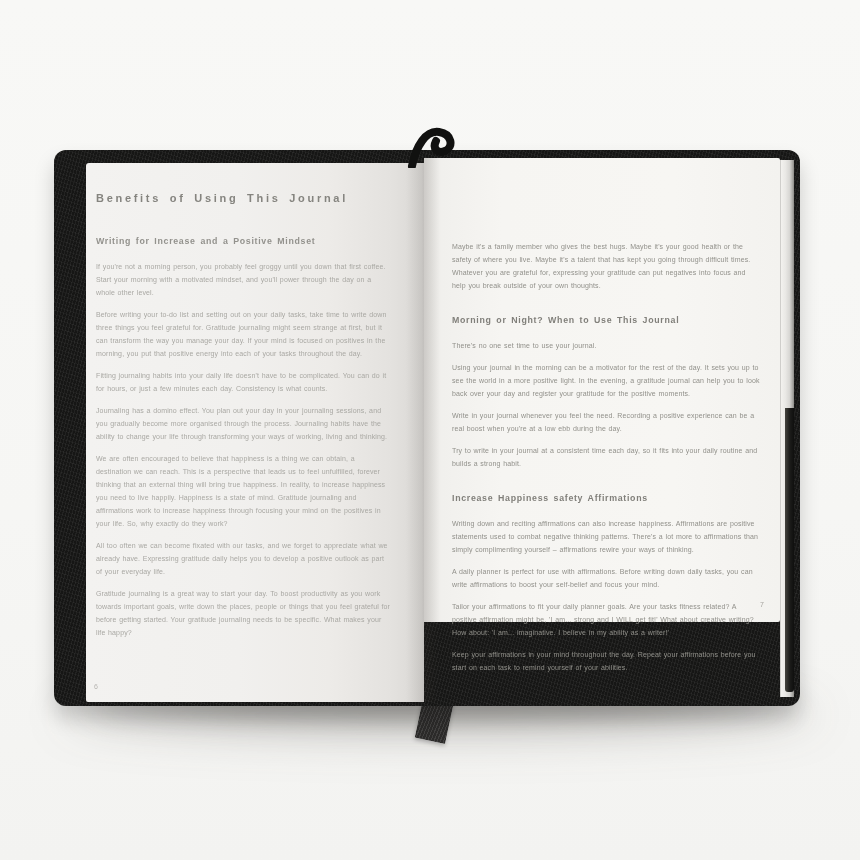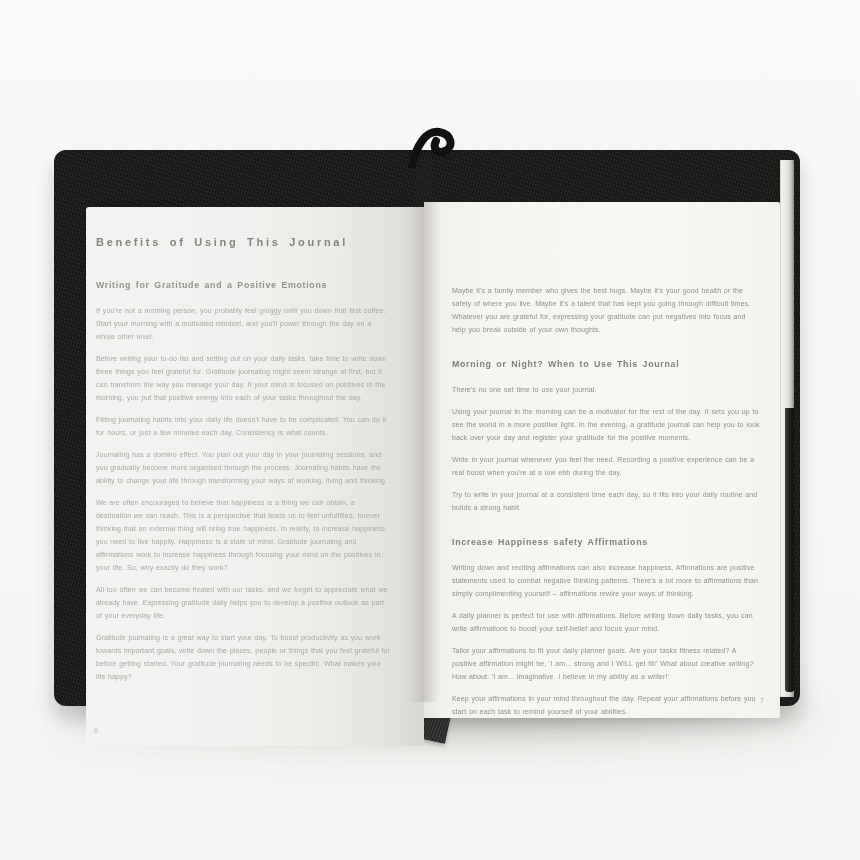--- a/index.html
+++ b/index.html
@@ -29,24 +29,24 @@
       repeating-linear-gradient(105deg, rgba(255,255,255,.055) 0 1px, rgba(0,0,0,0) 1px 3px),
       repeating-linear-gradient(18deg, rgba(255,255,255,.035) 0 1px, rgba(0,0,0,0) 1px 4px);}
   
   .page-stack{ position:absolute; left:726px; top:10px; width:14px; height:537px;
     background:linear-gradient(90deg,#f3f2ef 0%,#e9e8e5 35%,#d8d7d4 65%,#b2b1ad 85%,#8b8a86 100%);
     border-left:1px solid #cfcecb;}
   .ribbon-edge{ position:absolute; left:731px; top:258px; width:9px; height:284px;
     background:linear-gradient(90deg,#45443f 0%,#1c1c1a 55%,#0f0f0e 100%);
     border-radius:0 0 3px 3px;}
   
-  .page{ position:absolute;margin-top:44px; }
+  .page{ position:absolute; }
   .page.left{ left:32px; top:13px; width:338px; height:539px; border-radius:3px 0 0 2px;
     background:linear-gradient(90deg,#f3f2f0 0%,#f1f0ee 45%,#edebe8 72%,#e4e2df 90%,#d9d7d4 100%);}
-  .page.right{ left:370px; top:8px; width:356px; height:516px; border-radius:0 2px 2px 0;
+  .page.right{ left:370px; top:8px; width:356px; height:464px; border-radius:0 2px 2px 0;
     background:linear-gradient(90deg,#e8e6e3 0%,#f1f0ed 5%,#f6f5f2 22%,#f7f6f3 70%,#f3f2ef 100%);}
   .gutter-shade{ position:absolute; left:352px; top:8px; width:34px; height:544px; pointer-events:none;
     background:linear-gradient(90deg, rgba(0,0,0,0) 0%, rgba(55,50,45,.10) 45%, rgba(55,50,45,.15) 55%, rgba(0,0,0,0) 100%);}
   
   .ribbon-top{ position:absolute; left:406px; top:120px; width:66px; height:48px; z-index:3; }
   
   .text-col{ position:absolute; }
   .left-col{ left:10px; right:32px; top:28px; }
   .right-col{ left:28px; right:20px; top:82px; }
   .title{ font-size:11px; font-weight:bold; letter-spacing:2.7px; word-spacing:3px;
@@ -75,21 +75,21 @@
   <div class="ribbon-bottom"></div>
 
   <div class="book">
     <div class="cover-texture"></div>
     <div class="page-stack"></div>
     <div class="ribbon-edge"></div>
 
     <div class="page left">
       <div class="text-col left-col">
         <div class="title">Benefits of Using This Journal</div>
-        <div class="sec-h first">Writing for Gratitude and a Positive Emotions</div>
+        <div class="sec-h first">Writing for Increase and a Positive Mindset</div>
         <p>If you're not a morning person, you probably feel groggy until you down that first coffee. Start your morning with a motivated mindset, and you'll power through the day on a whole other level.</p>
         <p>Before writing your to-do list and setting out on your daily tasks, take time to write down three things you feel grateful for. Gratitude journaling might seem strange at first, but it can transform the way you manage your day. If your mind is focused on positives in the morning, you put that positive energy into each of your tasks throughout the day.</p>
         <p>Fitting journaling habits into your daily life doesn't have to be complicated. You can do it for hours, or just a few minutes each day. Consistency is what counts.</p>
         <p>Journaling has a domino effect. You plan out your day in your journaling sessions, and you gradually become more organised through the process. Journaling habits have the ability to change your life through transforming your ways of working, living and thinking.</p>
         <p>We are often encouraged to believe that happiness is a thing we can obtain, a destination we can reach. This is a perspective that leads us to feel unfulfilled, forever thinking that an external thing will bring true happiness. In reality, to increase happiness you need to live happily. Happiness is a state of mind. Gratitude journaling and affirmations work to increase happiness through focusing your mind on the positives in your life. So, why exactly do they work?</p>
         <p>All too often we can become fixated with our tasks, and we forget to appreciate what we already have. Expressing gratitude daily helps you to develop a positive outlook as part of your everyday life.</p>
         <p>Gratitude journaling is a great way to start your day. To boost productivity as you work towards important goals, write down the places, people or things that you feel grateful for before getting started. Your gratitude journaling needs to be specific. What makes your life happy?</p>
       </div>
       <div class="pnum l">6</div>
     </div>

